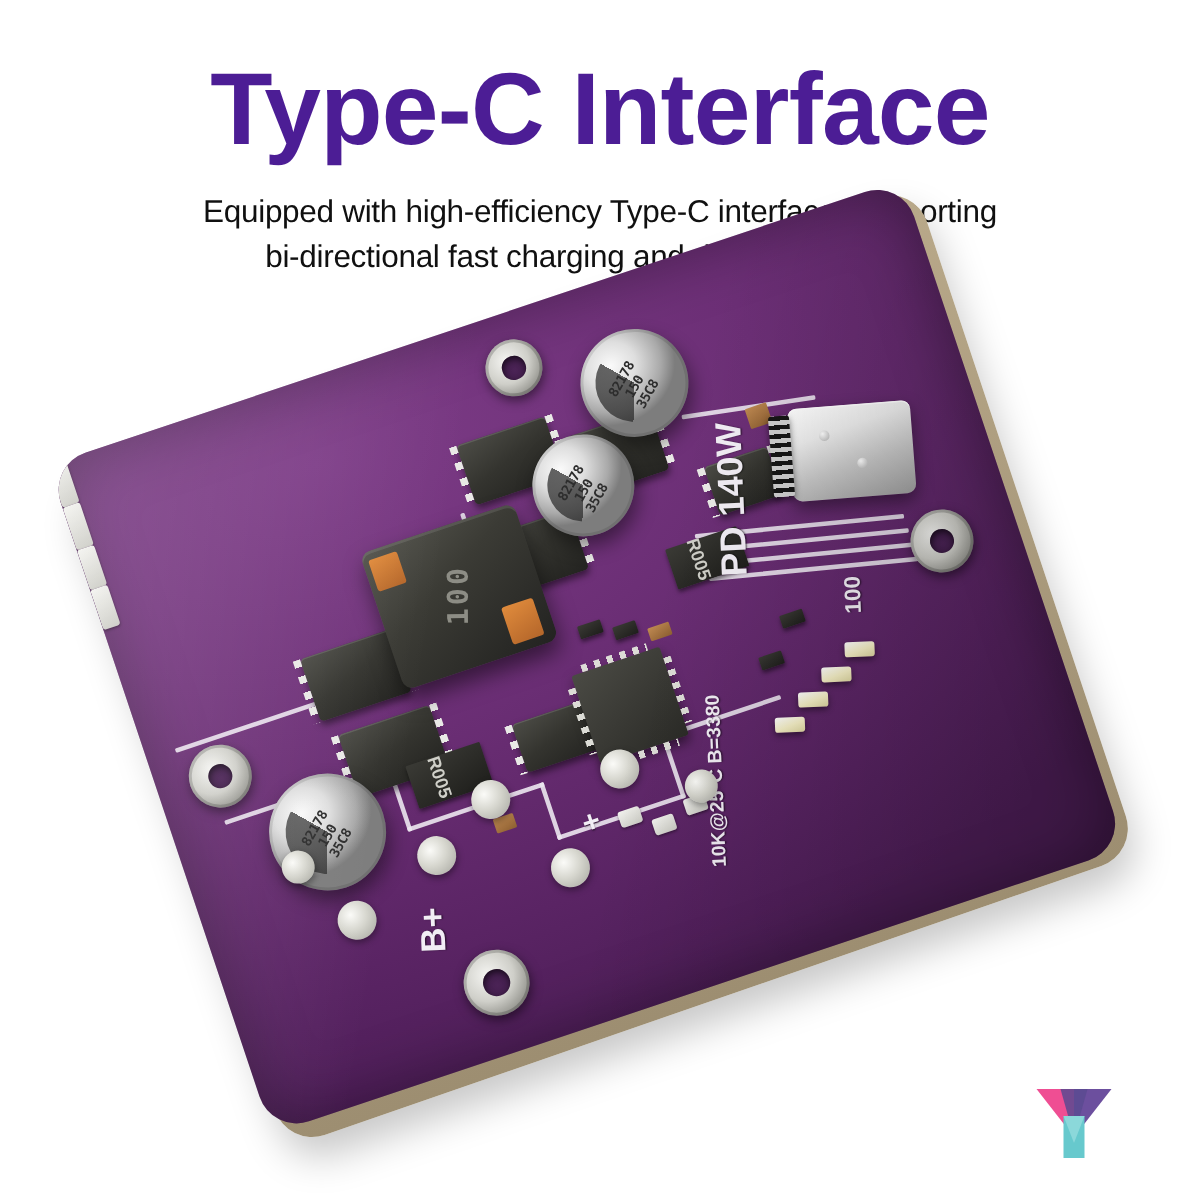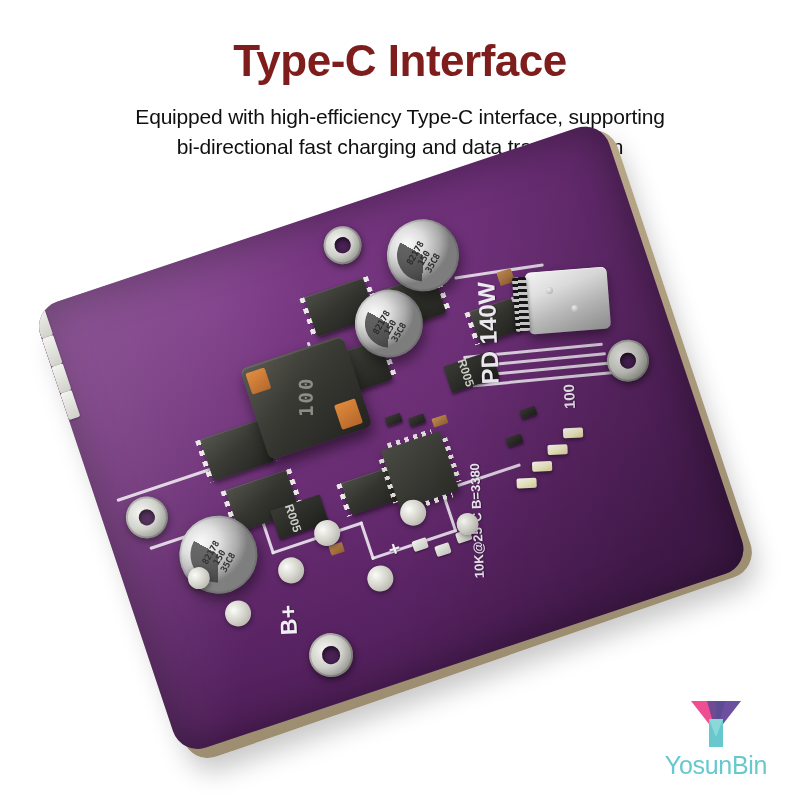--- a/index.html
+++ b/index.html
@@ -8,21 +8,21 @@
     background:#ffffff;
     font-family:"Liberation Sans", sans-serif;
     overflow:hidden;
     position:relative;
   }
   #stage{position:absolute;inset:0;background:#fff;}
 
   
   .header{position:absolute;left:0;top:0;width:800px;text-align:center;}
   .title{
-    font-size:44px;font-weight:700;color:#7f1d1d;
+    font-size:68px;font-weight:700;color:#4c1d95;
     letter-spacing:-0.5px;margin-top:38px;line-height:1.05;
     font-family:"Liberation Sans", sans-serif;
   }
   .subtitle{
     margin-top:18px;font-size:21px;line-height:1.42;color:#101010;
     font-weight:400;letter-spacing:-0.2px;
   }
   .subtitle div{white-space:nowrap;}
 
   
@@ -311,16 +311,15 @@
   </div>
 
   <div class="logo">
     <svg class="logomark" viewBox="0 0 62 56">
       <polygon points="6,6 31,6 31,38" fill="#ef4e93"></polygon>
       <polygon points="31,6 56,6 31,38" fill="#6c4f9e"></polygon>
       <polygon points="22,6 40,6 31,38" fill="#5a4a91" opacity="0.85"></polygon>
       <rect x="24" y="24" width="14" height="28" fill="#67c9cd"></rect>
       <polygon points="24,24 38,24 31,42" fill="#8fd9dc" opacity="0.9"></polygon>
     </svg>
-    <div class="logotext">YosunBin</div>
   </div>
 
 </div>
 
 </body></html>

